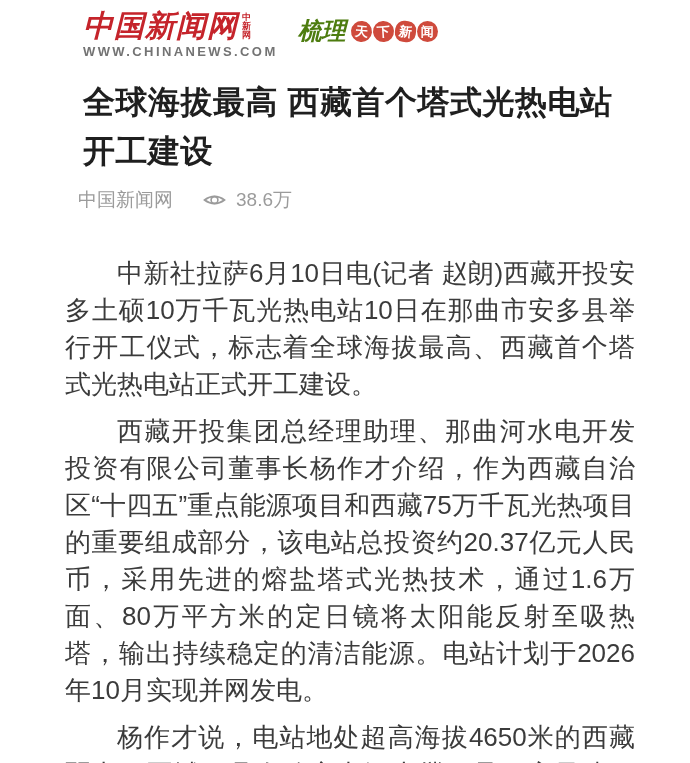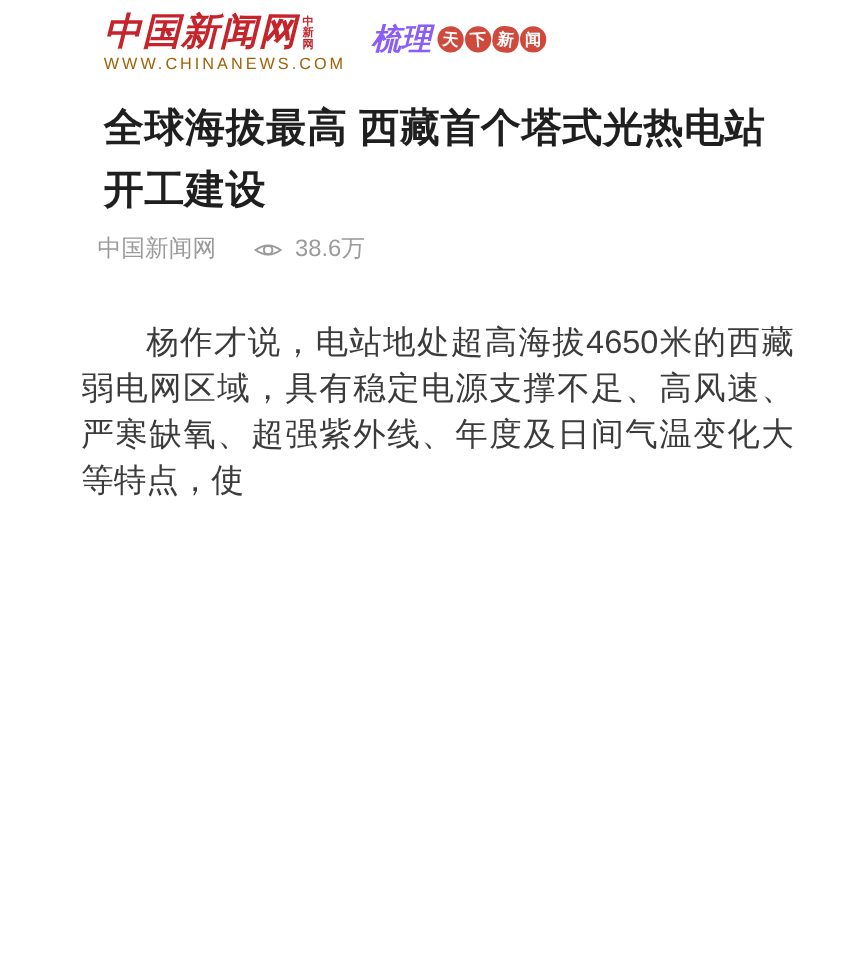--- a/index.html
+++ b/index.html
@@ -38,36 +38,36 @@
     font-size: 9px;
     line-height: 9px;
     font-weight: 700;
     font-style: normal;
     color: #c5242b;
   }
   .logo-url {
     margin-top: 2px;
     font-size: 13px;
     line-height: 14px;
-    font-weight: 400;
+    font-weight: 700;
     letter-spacing: 2.4px;
-    color: #a16207;
+    color: #737373;
     white-space: nowrap;
   }
   .slogan {
     display: flex;
     align-items: center;
     margin-left: 20px;
     margin-top: 5px;
   }
   .slogan-prefix {
     font-size: 24px;
     font-weight: 900;
     font-style: italic;
-    color: #8b5cf6;
+    color: #4d7c0f;
     margin-right: 4px;
     white-space: nowrap;
   }
   .seal {
     display: inline-block;
     width: 21px;
     height: 21px;
     border-radius: 50%;
     background: #cf4a3c;
     color: #ffffff;
@@ -148,14 +148,16 @@
 <div class="article-meta">
   <span class="meta-source">中国新闻网</span>
   <svg class="meta-eye" width="23" height="16" viewBox="0 0 23 16" aria-hidden="true">
     <path d="M1.5 8 Q11.5 0.8 21.5 8 Q11.5 15.2 1.5 8 Z" fill="none" stroke="#9b9b9b" stroke-width="1.6"></path>
     <circle cx="11.5" cy="8" r="3.4" fill="none" stroke="#9b9b9b" stroke-width="1.6"></circle>
   </svg>
   <span class="meta-views">38.6万</span>
 </div>
 
 <article class="article-body">
+  <p>中新社拉萨6月10日电(记者 赵朗)西藏开投安多土硕10万千瓦光热电站10日在那曲市安多县举行开工仪式，标志着全球海拔最高、西藏首个塔式光热电站正式开工建设。</p>
+  <p>西藏开投集团总经理助理、那曲河水电开发投资有限公司董事长杨作才介绍，作为西藏自治区“十四五”重点能源项目和西藏75万千瓦光热项目的重要组成部分，该电站总投资约20.37亿元人民币，采用先进的熔盐塔式光热技术，通过1.6万面、80万平方米的定日镜将太阳能反射至吸热塔，输出持续稳定的清洁能源。电站计划于2026年10月实现并网发电。</p>
   <p>杨作才说，电站地处超高海拔4650米的西藏弱电网区域，具有稳定电源支撑不足、高风速、严寒缺氧、超强紫外线、年度及日间气温变化大等特点，使</p>
 </article>
 
 </body></html>

